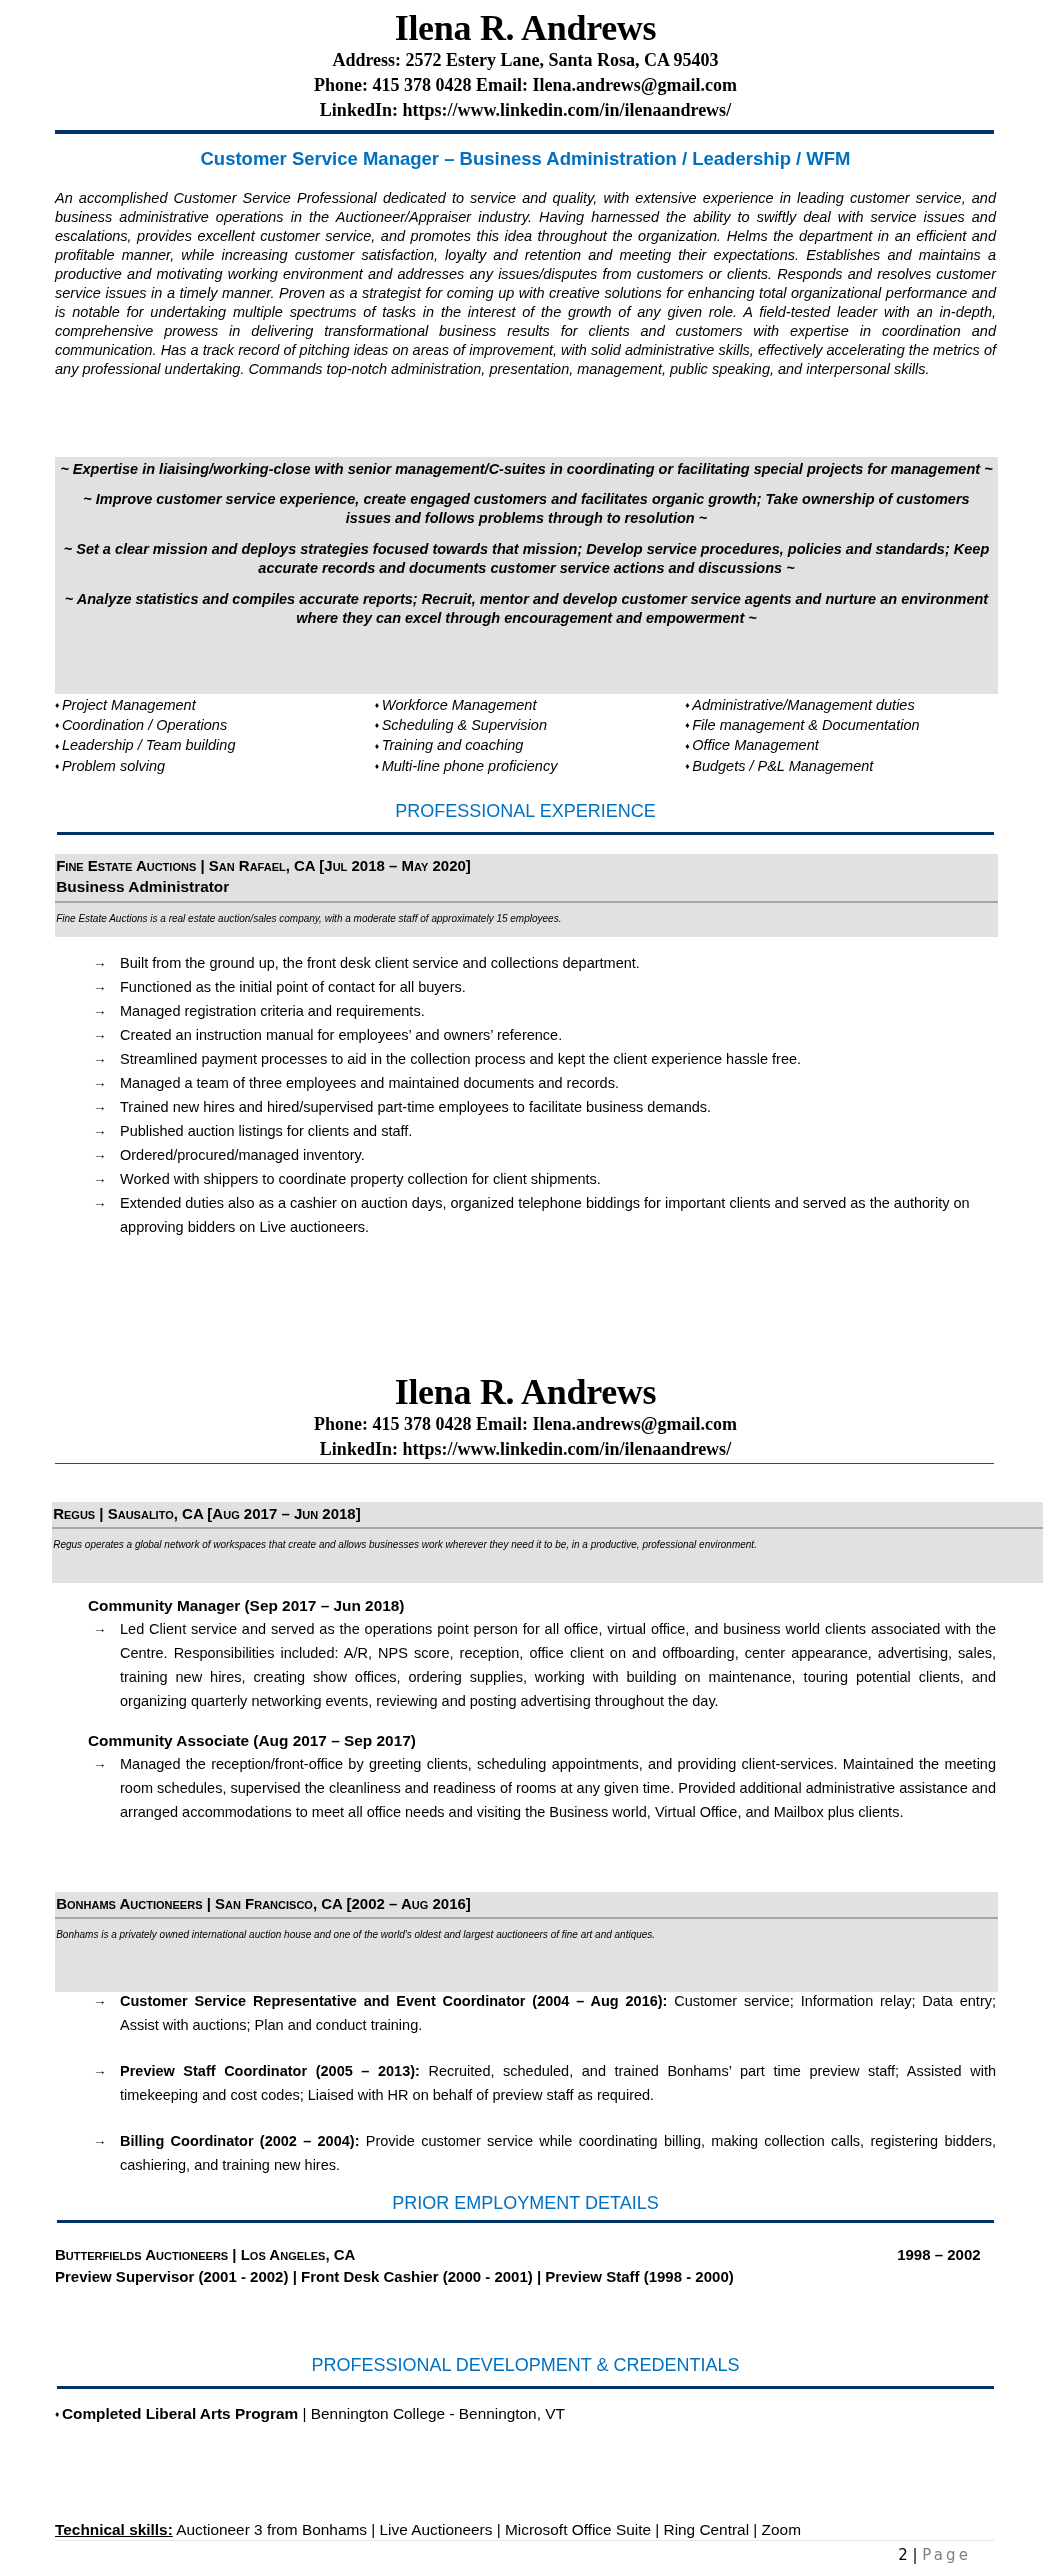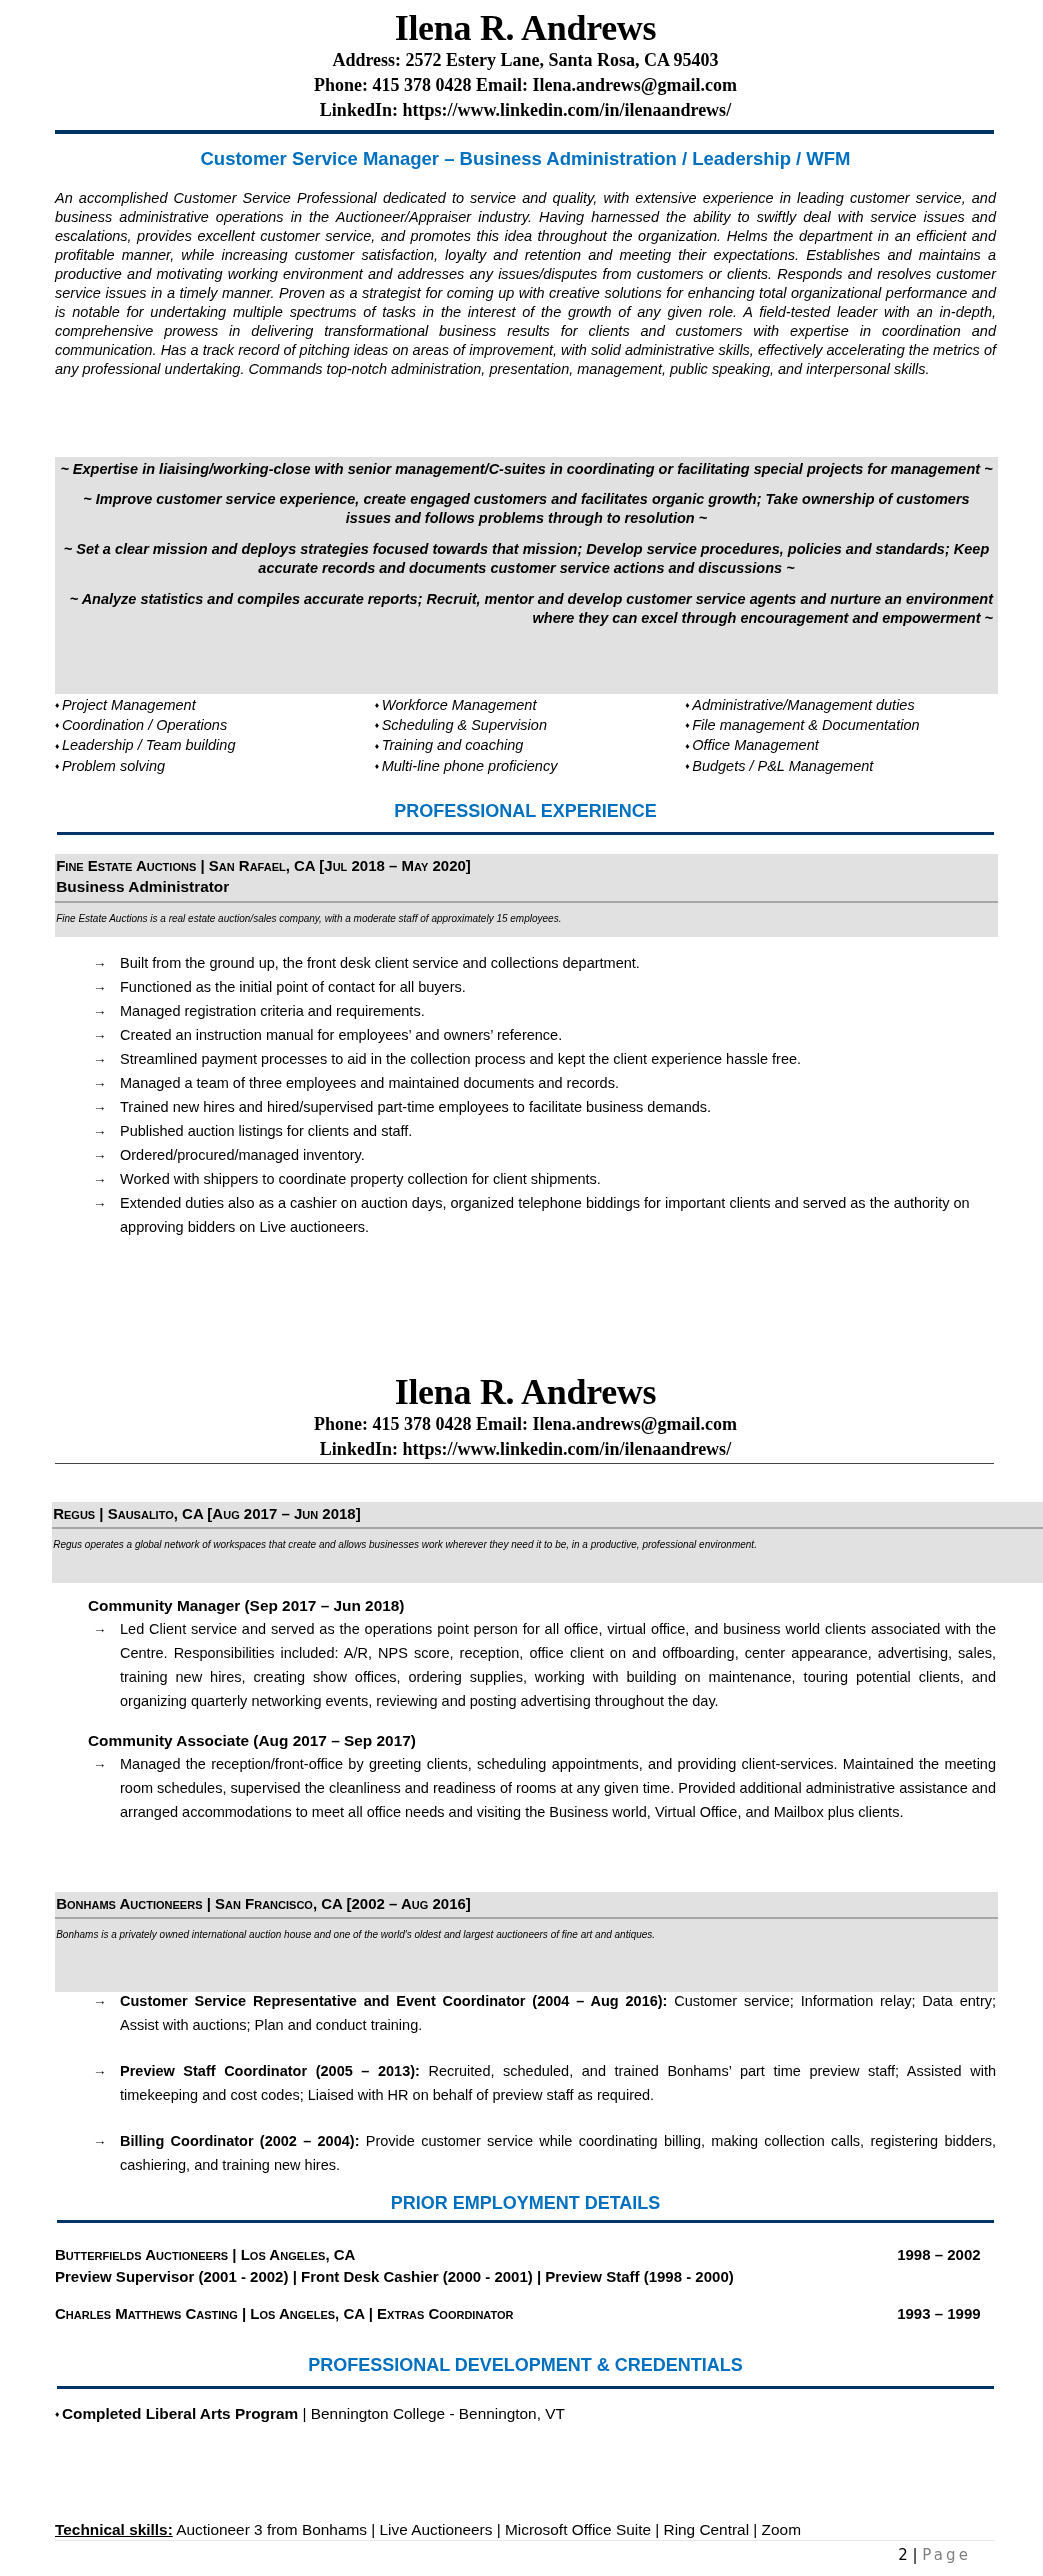--- a/index.html
+++ b/index.html
@@ -8,27 +8,27 @@
   .header { text-align: center; font-family: "Liberation Serif", serif; font-weight: bold; }
   .name { font-size: 36px; line-height: 39px; letter-spacing: -0.3px; }
   .contact { font-size: 18px; line-height: 25px; }
   .rule-blue { height: 3.7px; background: #003366; margin: 0; }
   .rule-thin { height: 1.2px; background: #444; }
   .headline { color: #0070C0; font-size: 18.5px; font-weight: bold; text-align: center; }
   .summary { font-size: 14.5px; line-height: 19px; text-align: justify; font-style: italic; }
   .shade { background: #e1e1e1; }
   .highlights { padding: 2.5px 5px; }
   .highlight { font-size: 14.5px; line-height: 19.4px; font-weight: bold; font-style: italic; text-align: center; margin-bottom: 11px; }
-  .highlight:last-child { margin-bottom: 0; text-align: right; }
+  .highlight:last-child { margin-bottom: 0; }
   .skills { display: flex; font-style: italic; font-size: 14.5px; line-height: 20px; }
   .skills .col { width: 33.33%; }
   .skills .col:nth-child(2) { padding-left: 6.2px; }
   .skills .col:nth-child(3) { padding-left: 3.1px; }
   .bul::before { content: "\2666"; font-size: 8.6px; font-style: normal; margin-right: 2.5px; vertical-align: 1.8px; }
-  .section-title { color: #0070C0; font-size: 18px; font-weight: bold; text-align: center; }
+  .section-title { color: #0070C0; font-size: 18px; font-weight: normal; text-align: center; }
   .job-head { padding: 1.2px 1.2px 0; }
   .job-company { font-size: 15px; line-height: 21px; font-weight: bold; font-variant: small-caps; }
   .job-role { font-size: 15.4px; line-height: 22px; font-weight: bold; }
   .job-grey-rule { height: 2.5px; background: #a6a6a6; margin: 2.5px 0; }
   .job-desc { font-size: 10px; line-height: 23.4px; font-style: italic; padding: 1.2px 1.2px 2.5px; }
   ul.arrows { list-style: none; }
   ul.arrows li { position: relative; padding-left: 65px; font-size: 14.5px; line-height: 24px; }
   ul.arrows li::before { content: "\2192"; position: absolute; left: 38px; top: 0; font-size: 13.6px; }
   ul.arrows.just li { text-align: justify; padding-left: 65px; }
   ul.arrows.just li::before { left: 38px; }
@@ -174,24 +174,20 @@
 <div class="rule-blue" style="position:absolute; left:57px; width:937px; top:2220px; height:3.1px;"></div>
 
 <div class="page" style="top:2244px;">
   <div class="prior-row">
     <span class="sc">Butterfields Auctioneers | Los Angeles, CA</span>
     <span>1998 – 2002</span>
   </div>
   <div class="prior-row">
     <span>Preview Supervisor (2001 - 2002) | Front Desk Cashier (2000 - 2001) | Preview Staff (1998 - 2000)</span>
   </div>
-  <div class="prior-row" style="margin-top:15px;">
-    <span class="sc">Charles Matthews Casting | Los Angeles, CA | Extras Coordinator</span>
-    <span>1993 – 1999</span>
-  </div>
 </div>
 
 <div class="page" style="top:2355px;">
   <div class="section-title">PROFESSIONAL DEVELOPMENT &amp; CREDENTIALS</div>
 </div>
 <div class="rule-blue" style="position:absolute; left:57px; width:937px; top:2386px; height:3.1px;"></div>
 
 <div class="page" style="top:2403px;">
   <div class="cred bul"><b>Completed Liberal Arts Program</b><span> | </span><span>Bennington College - Bennington, VT</span></div>
 </div>

